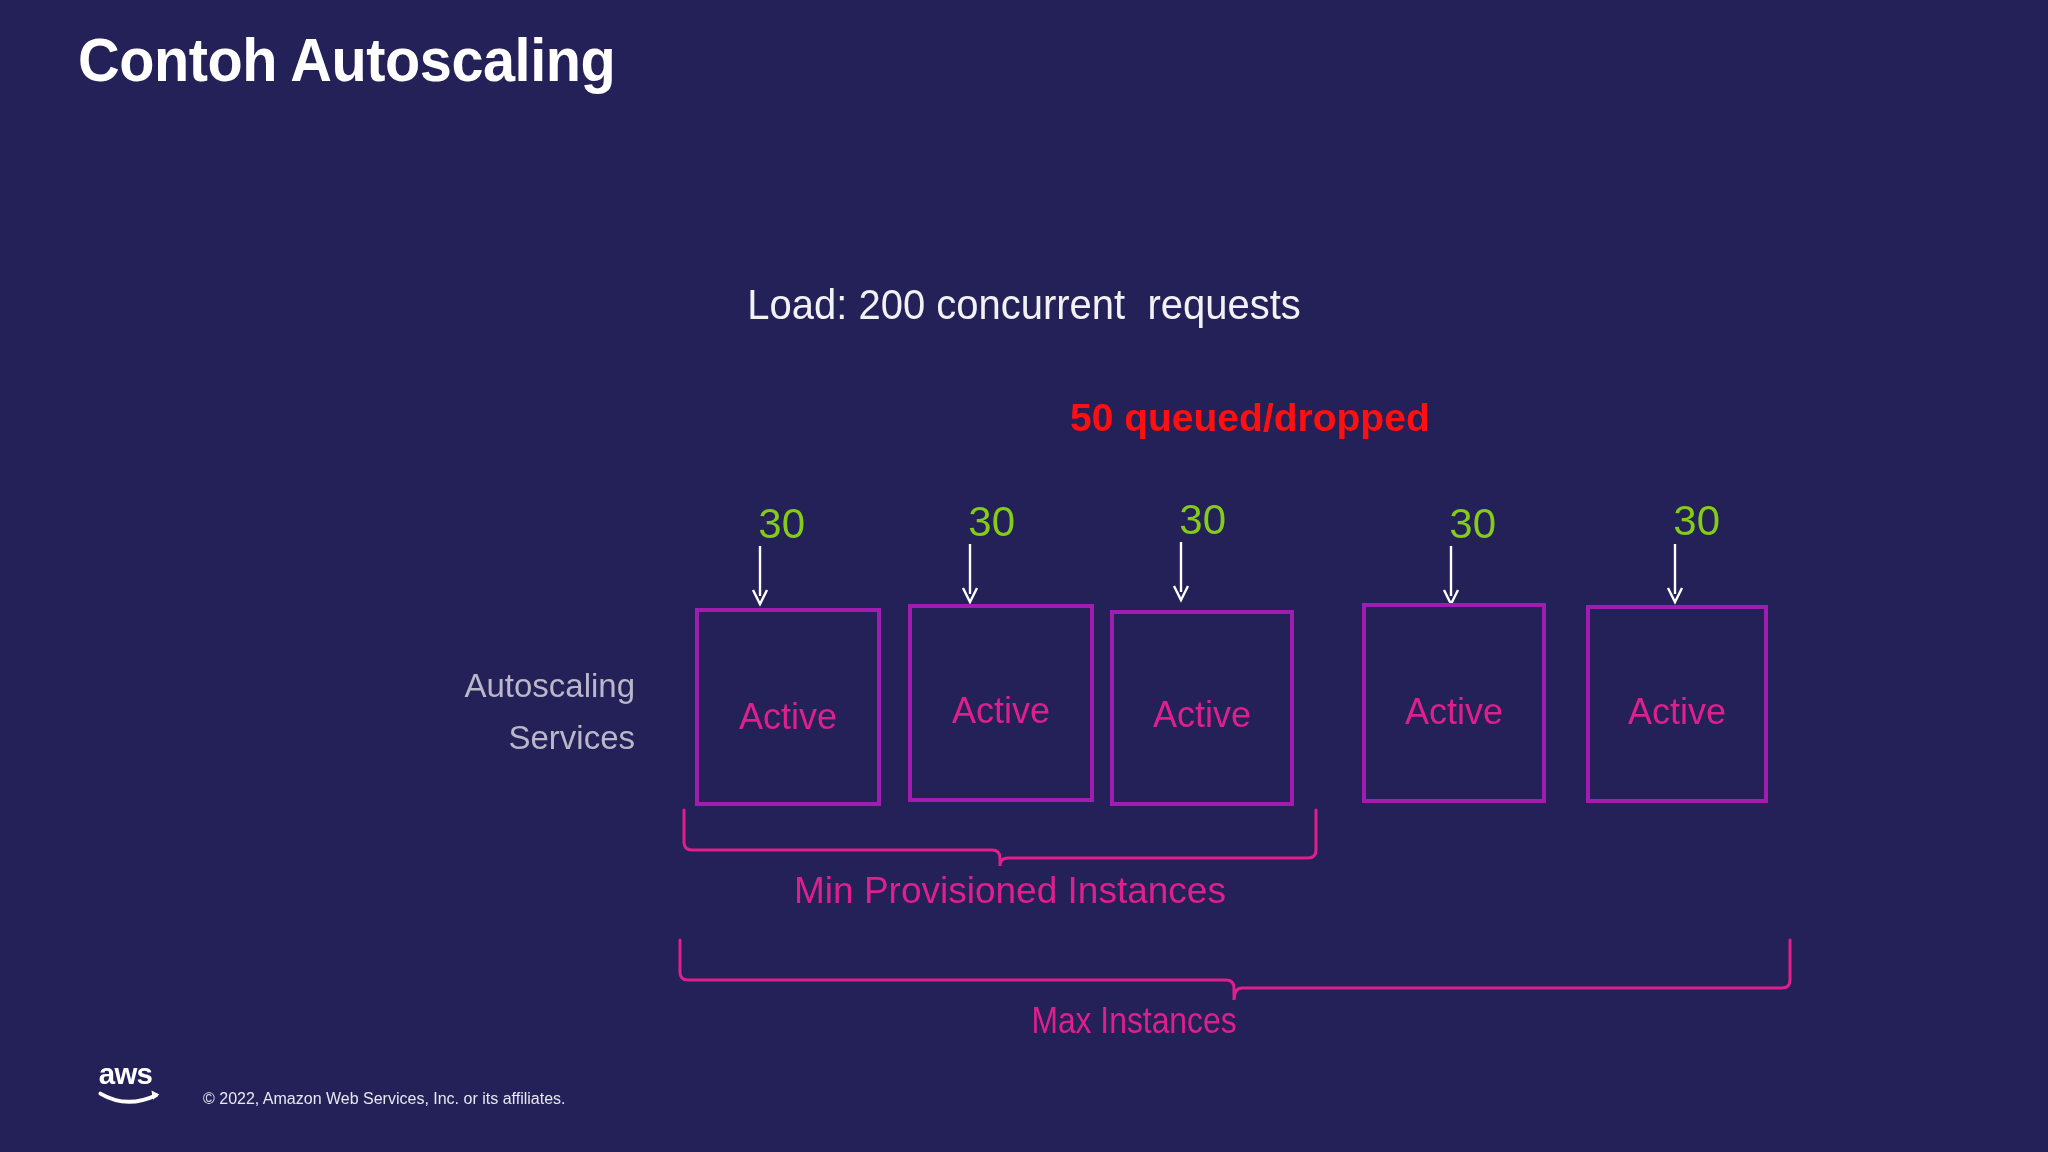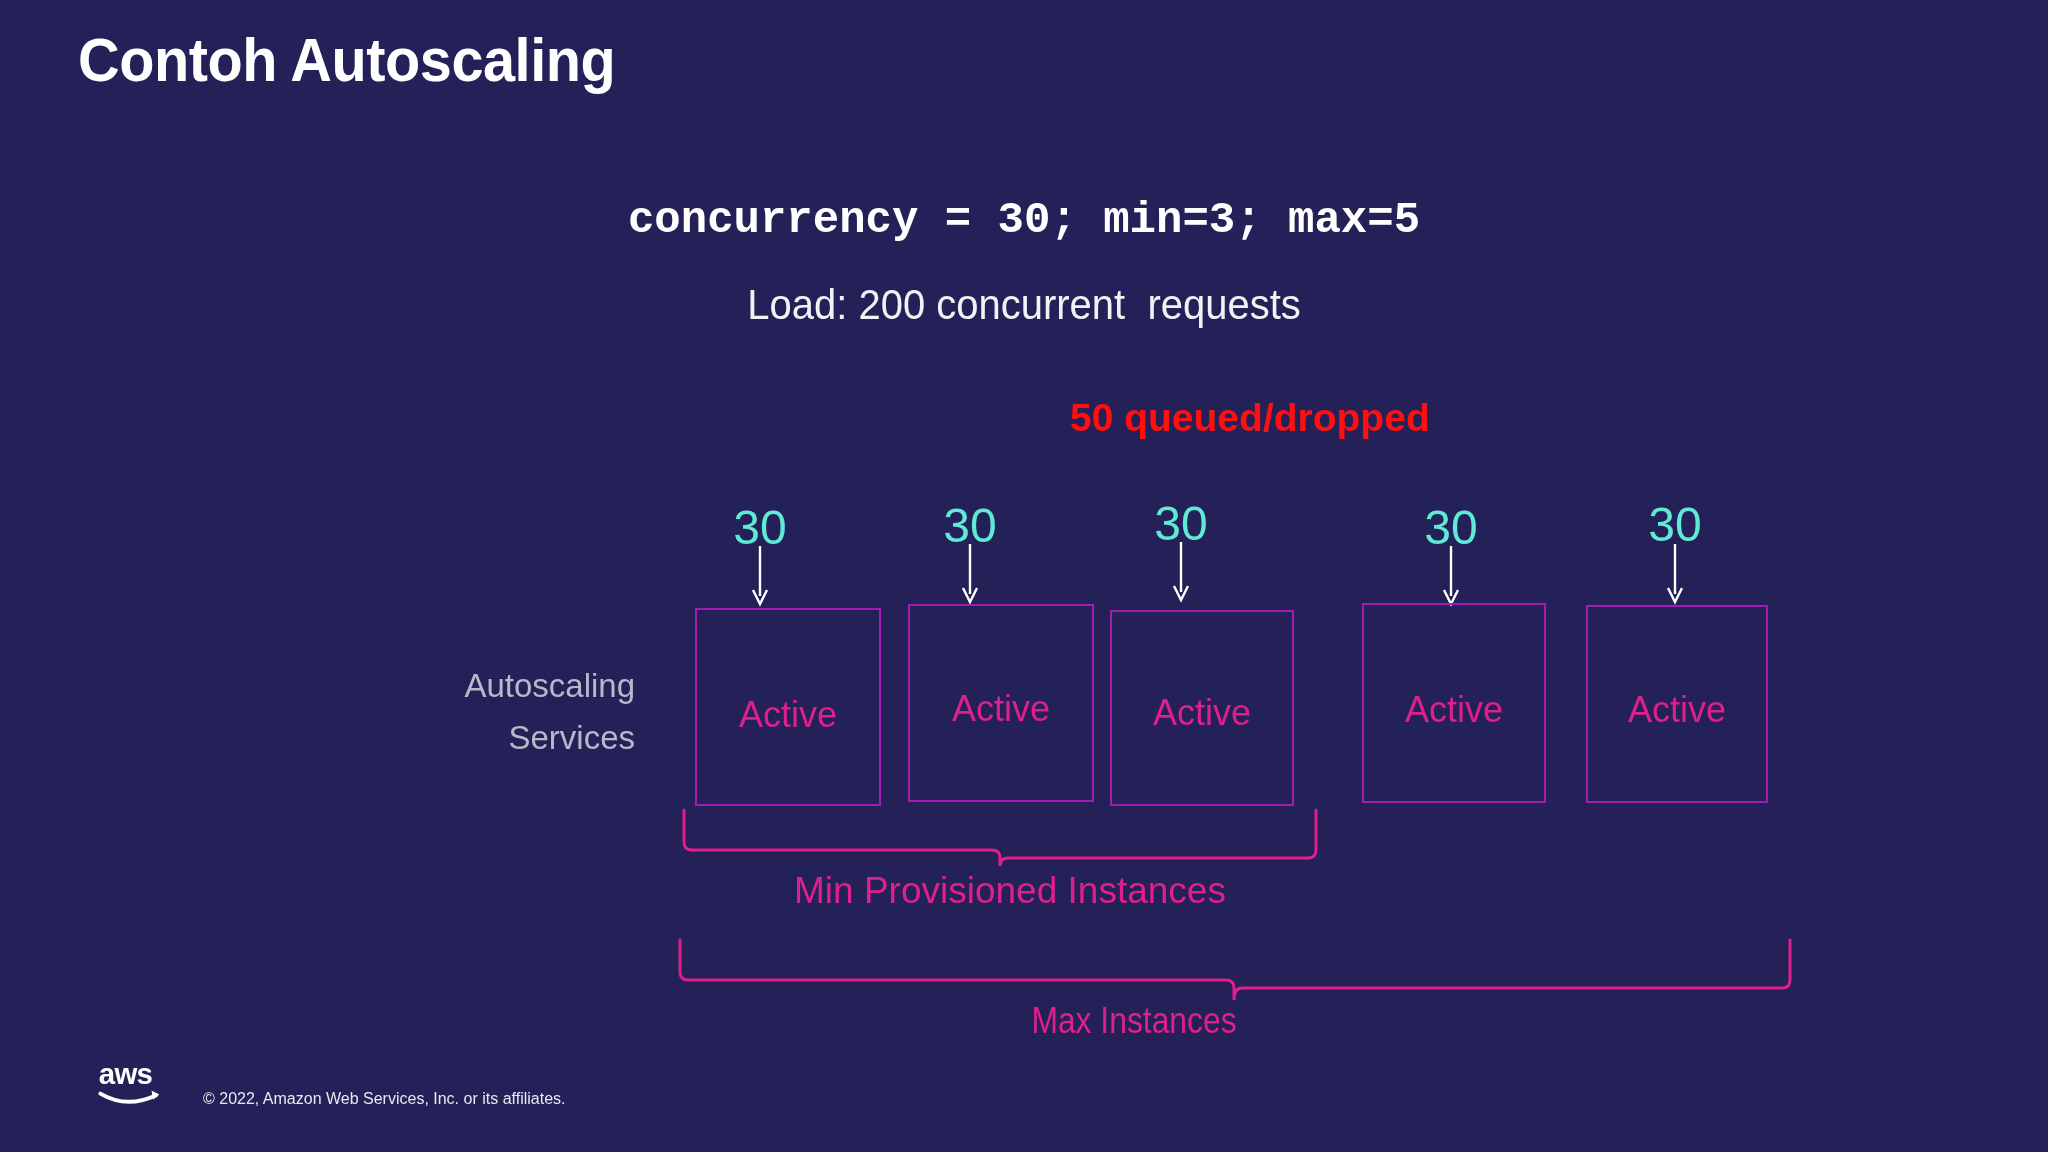--- a/index.html
+++ b/index.html
@@ -83,39 +83,39 @@
     text-align: right;
     font-size: 33px;
     line-height: 52px;
     color: #b9b7c9;
   }
 
   
   .instance-box {
     position: absolute;
     box-sizing: border-box;
-    border: 2px solid #a21caf;
+    border: 4px solid #a21caf;
     background: transparent;
   }
   .instance-label {
     position: absolute;
     left: 0;
     width: 100%;
     text-align: center;
     font-size: 36px;
     color: #de1f8c;
     white-space: nowrap;
   }
 
   
   .req-count {
     position: absolute;
-    text-align: center;
-    font-size: 48px;
-    color: #5eead4;
+    text-align: right;
+    font-size: 42px;
+    color: #84cc16;
     white-space: nowrap;
   }
   .req-arrow {
     position: absolute;
   }
 
   
   .bracket-svg {
     position: absolute;
     overflow: visible;
@@ -148,21 +148,20 @@
     white-space: nowrap;
   }
 </style>
 </head>
 <body>
 
 <div id="slide">
 
   <div id="slide-title">Contoh Autoscaling</div>
 
-  <div id="config-line">concurrency = 30; min=3; max=5</div>
 
   <div id="load-line">Load: 200 concurrent  requests</div>
 
   <div id="queued-dropped">50 queued/dropped</div>
 
   <div id="app-instances-label">
     <div>Autoscaling</div>
     <div>Services</div>
   </div>
 

